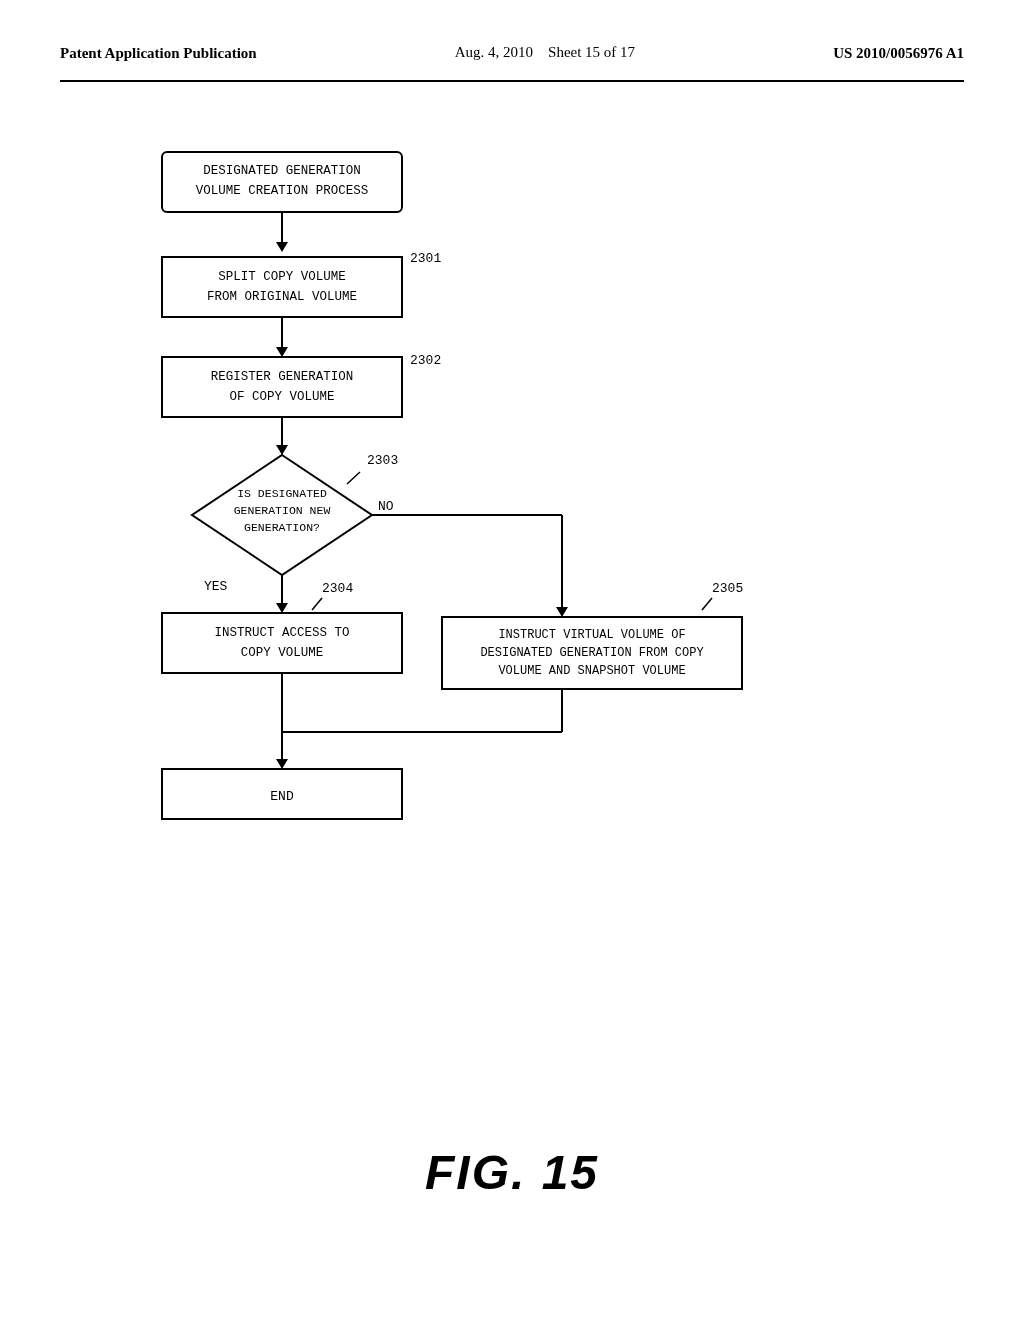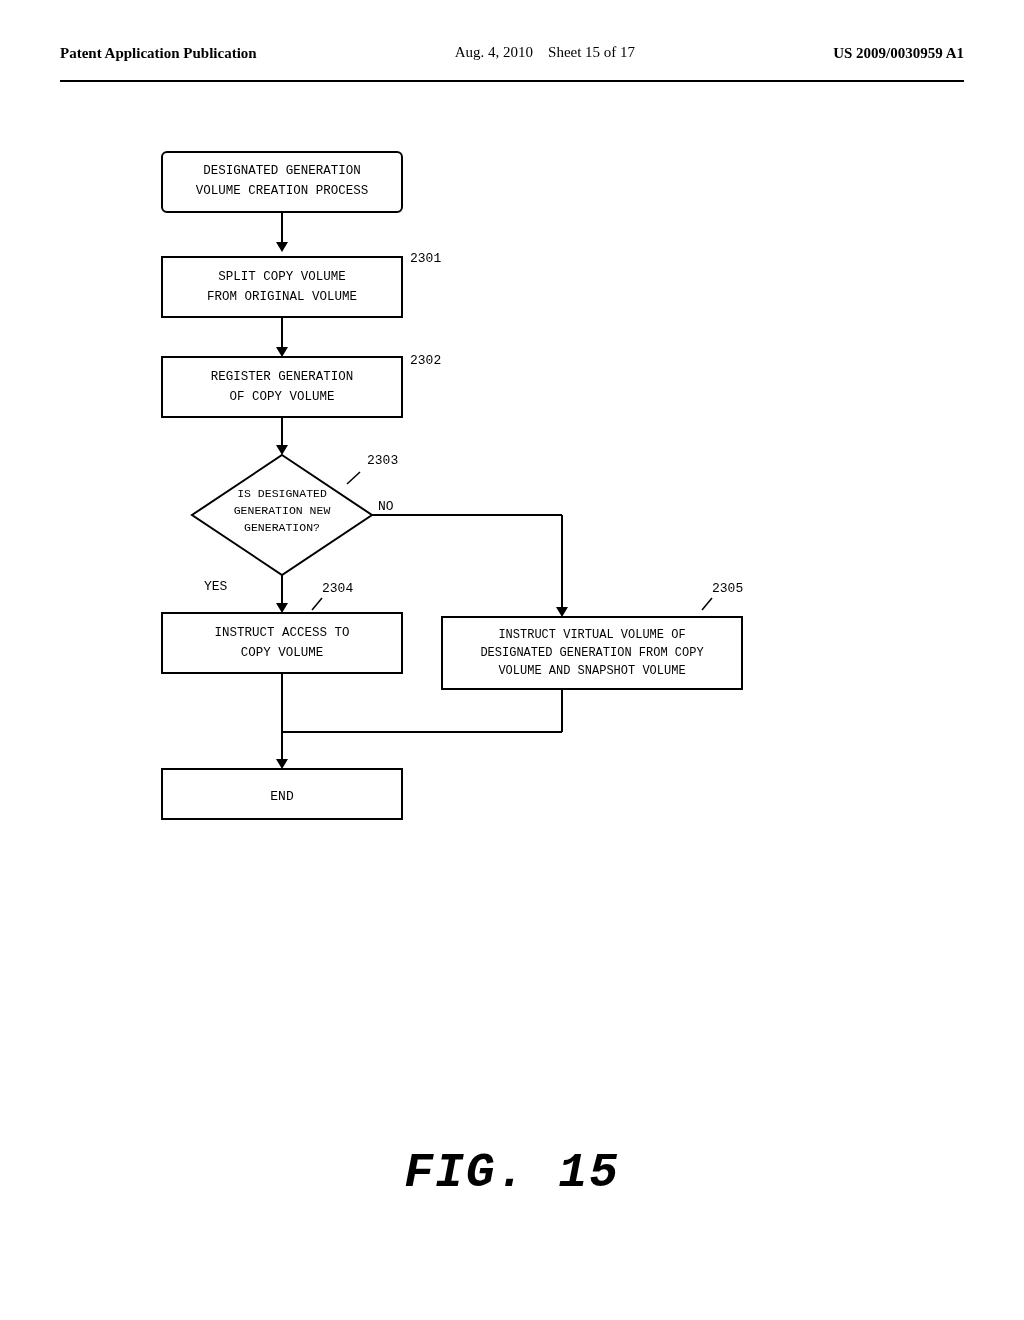--- a/index.html
+++ b/index.html
@@ -56,21 +56,21 @@
     }
 
     
     .fig-caption {
       position: absolute;
       bottom: 120px;
       left: 50%;
       transform: translateX(-50%);
       font-size: 48px;
       font-style: italic;
-      font-family: Liberation Mono, monospace;
+      font-family: Liberation Sans, sans-serif;
       font-weight: bold;
       letter-spacing: 2px;
       margin-top: 47px;
     }
 
     
     .flowchart-svg {
       display: block;
       margin: 30px auto 0 auto;
     }
@@ -79,21 +79,21 @@
 <body>
 
 <div class="page">
 
   <div class="header">
     <div class="header-left">Patent Application Publication</div>
     <div class="header-center">
       <span>Aug. 4, 2010</span>&nbsp;&nbsp;&nbsp;
       <span>Sheet 15 of 17</span>
     </div>
-    <div class="header-right">US 2009/0030959 A1</div>
+    <div class="header-right">US 2010/0056976 A1</div>
   </div>
 
   <div class="divider-line"></div>
 
   <svg class="flowchart-svg" width="860" height="720" viewBox="0 0 860 720">
 
     <rect x="80" y="10" width="240" height="60" rx="5" ry="5" fill="white" stroke="black" stroke-width="2"></rect>
     <text x="200" y="32" text-anchor="middle" font-family="Courier New, monospace" font-size="12.5">DESIGNATED GENERATION</text>
     <text x="200" y="52" text-anchor="middle" font-family="Courier New, monospace" font-size="12.5">VOLUME CREATION PROCESS</text>
 

